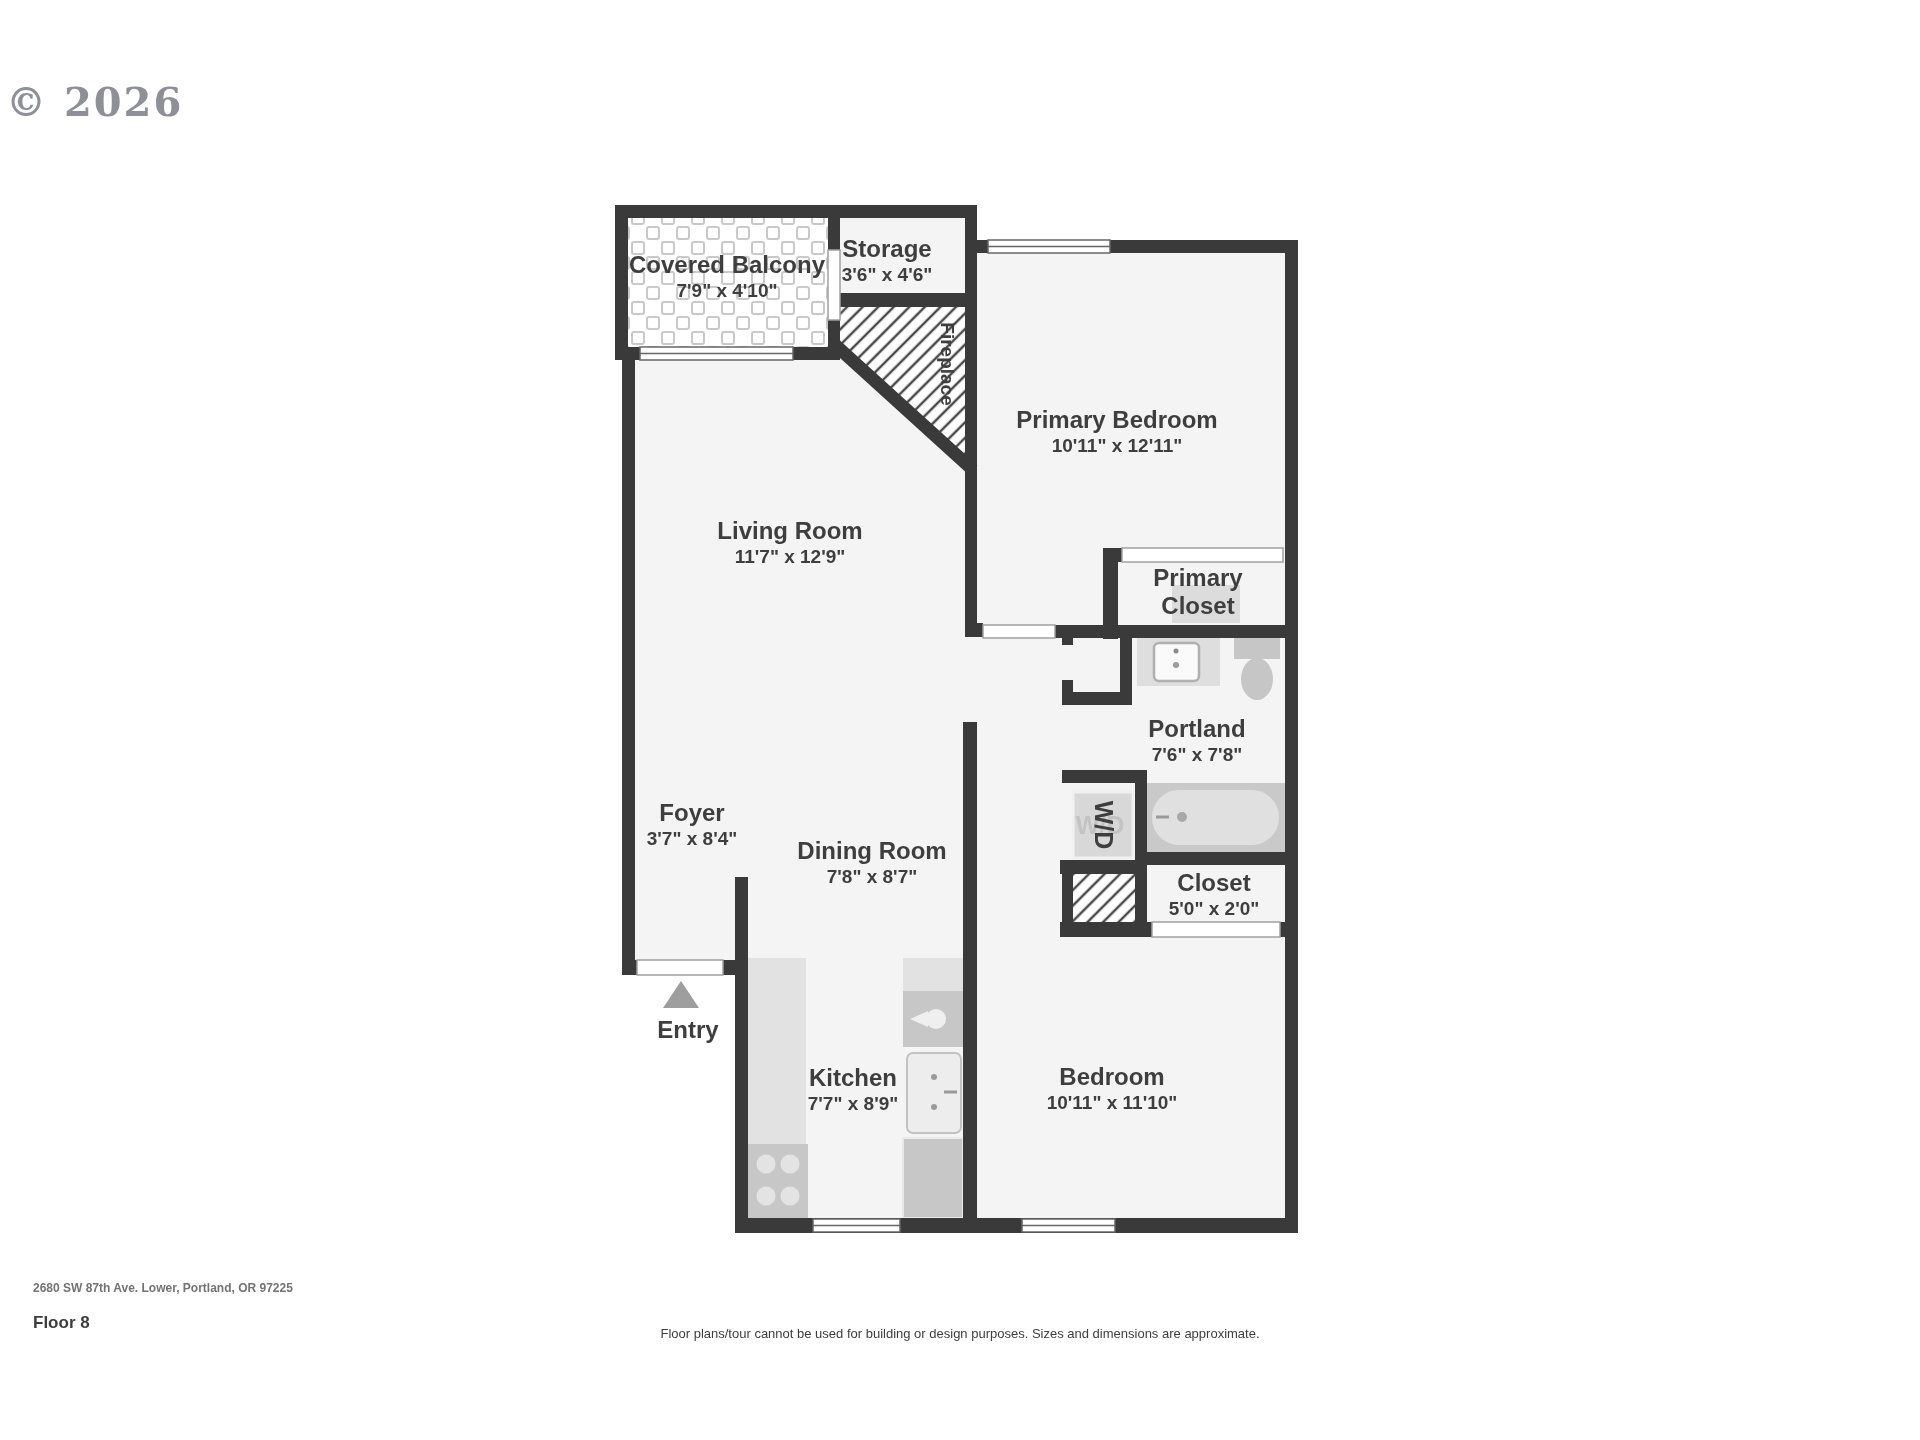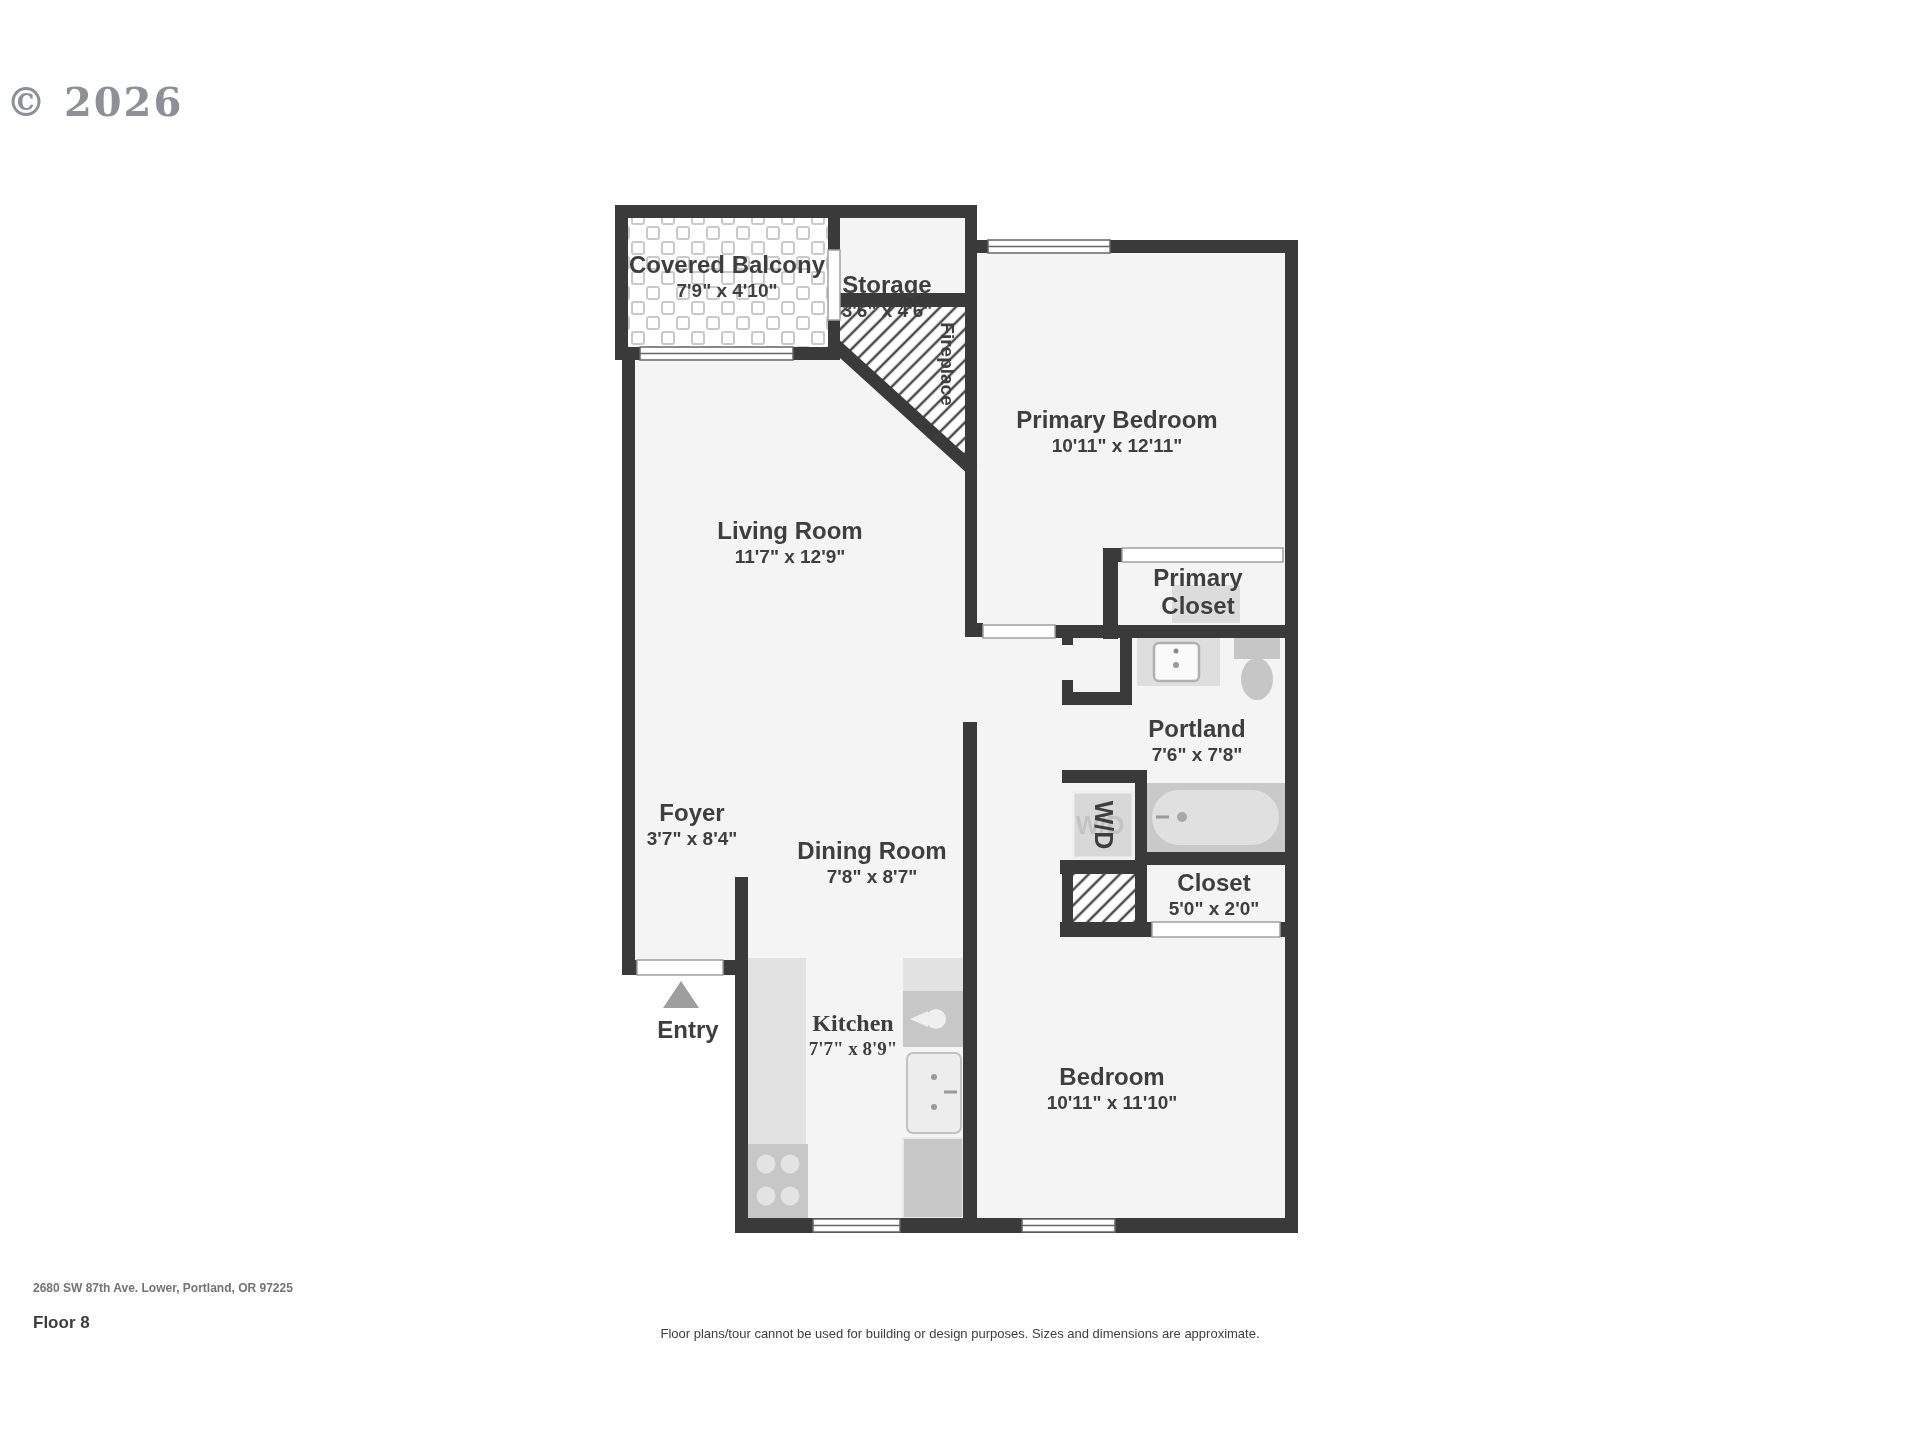--- a/index.html
+++ b/index.html
@@ -167,21 +167,21 @@
       </g>
     </g>
 
     <polygon points="663,1008 699,1008 681,981" fill="#9e9e9e"></polygon>
   </svg>
 
   <div class="lbl" style="left:727px;top:277px;">
     <span class="nm">Covered Balcony</span>
     <span class="dm">7'9" x 4'10"</span>
   </div>
-  <div class="lbl" style="left:887px;top:261px;margin-top:36px;">
+  <div class="lbl" style="left:887px;top:261px;">
     <span class="nm">Storage</span>
     <span class="dm">3'6" x 4'6"</span>
   </div>
   <div class="lbl lbl-rot lbl-small" style="left:947px;top:364px;">
     <span class="nm">Fireplace</span>
   </div>
   <div class="lbl" style="left:1117px;top:432px;">
     <span class="nm">Primary Bedroom</span>
     <span class="dm">10'11" x 12'11"</span>
   </div>
@@ -206,21 +206,21 @@
   </div>
   <div class="wd-ghost" style="left:1100px;top:825px;">W/D</div>
   <div class="wd-dark" style="left:1103px;top:825px;">W/D</div>
   <div class="lbl" style="left:1214px;top:895px;">
     <span class="nm">Closet</span>
     <span class="dm">5'0" x 2'0"</span>
   </div>
   <div class="lbl" style="left:688px;top:1030px;">
     <span class="nm">Entry</span>
   </div>
-  <div class="lbl" style="left:853px;top:1035px;font-family:Liberation Serif, serif;">
+  <div class="lbl" style="left:853px;top:1090px;">
     <span class="nm">Kitchen</span>
     <span class="dm">7'7" x 8'9"</span>
   </div>
   <div class="lbl" style="left:1112px;top:1065px;margin-top:24px;">
     <span class="nm">Bedroom</span>
     <span class="dm">10'11" x 11'10"</span>
   </div>
 
   <div id="addr">2680 SW 87th Ave. Lower, Portland, OR 97225</div>
   <div id="floor">Floor 8</div>

